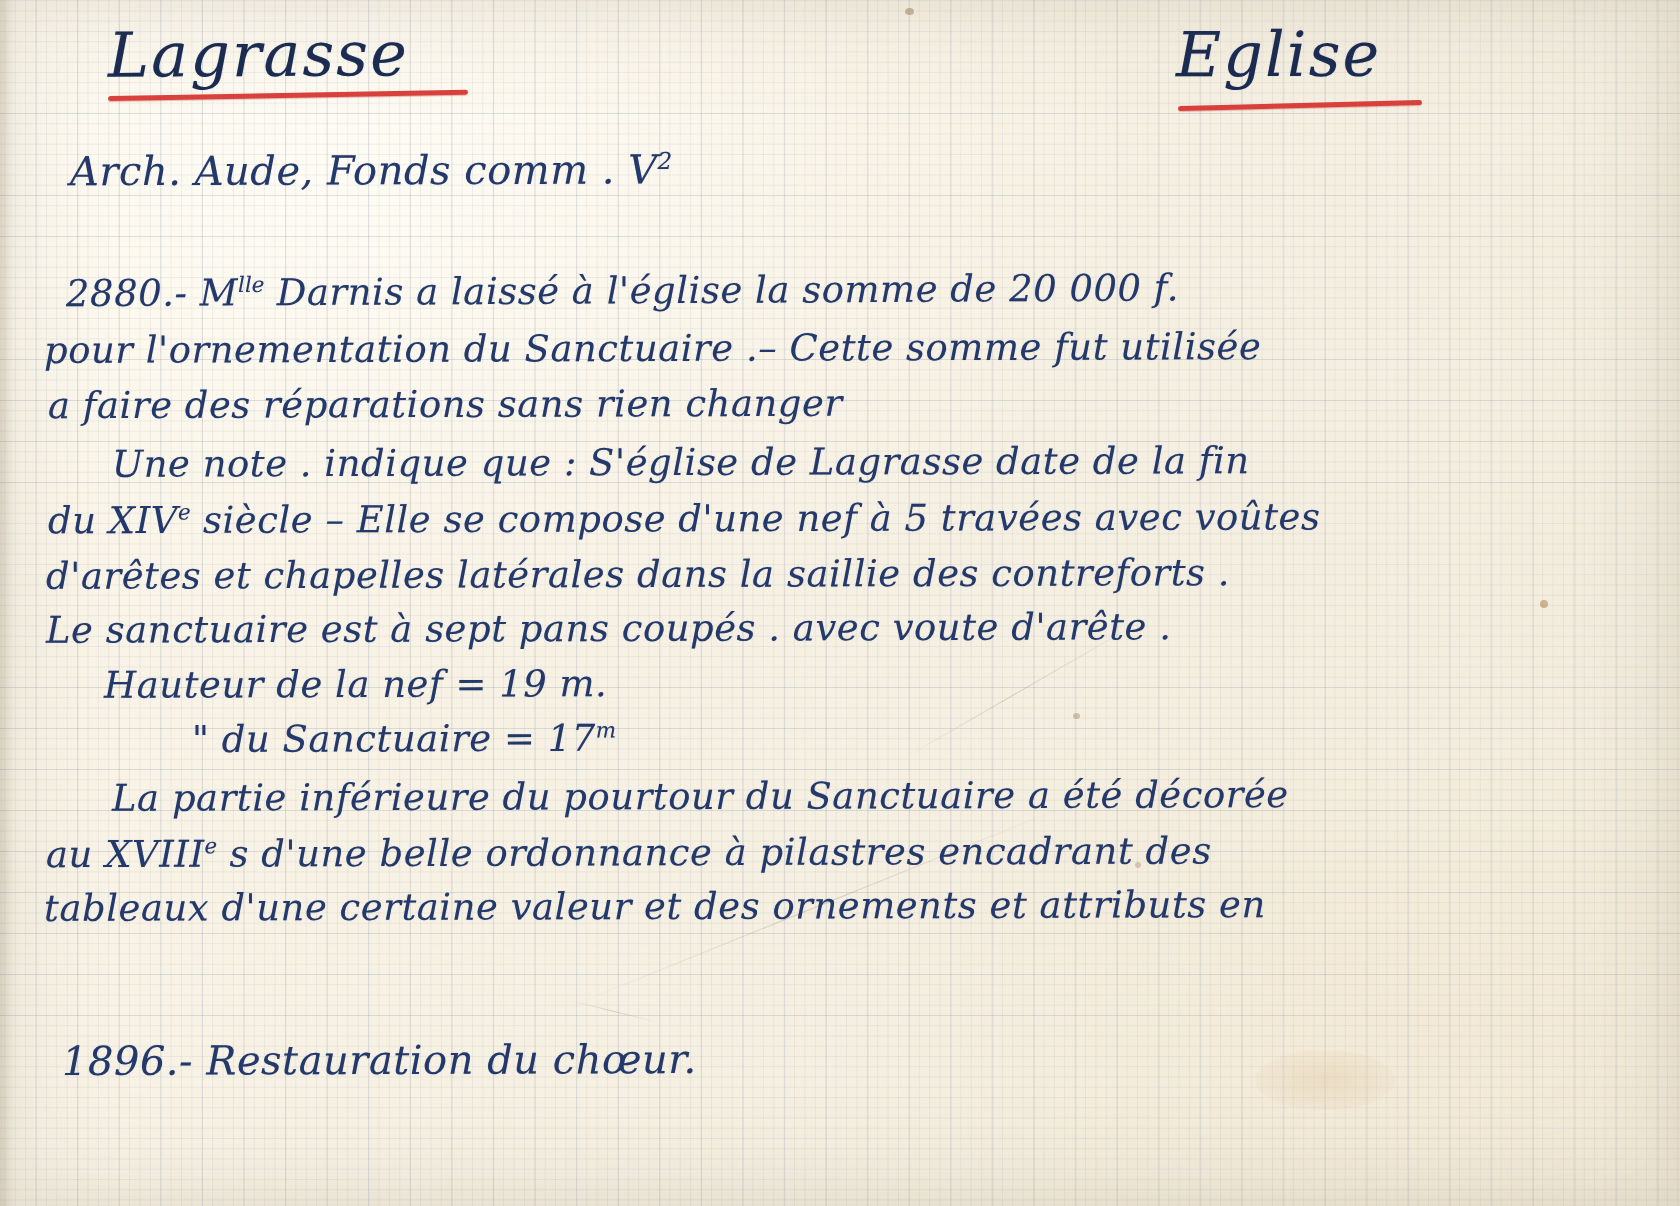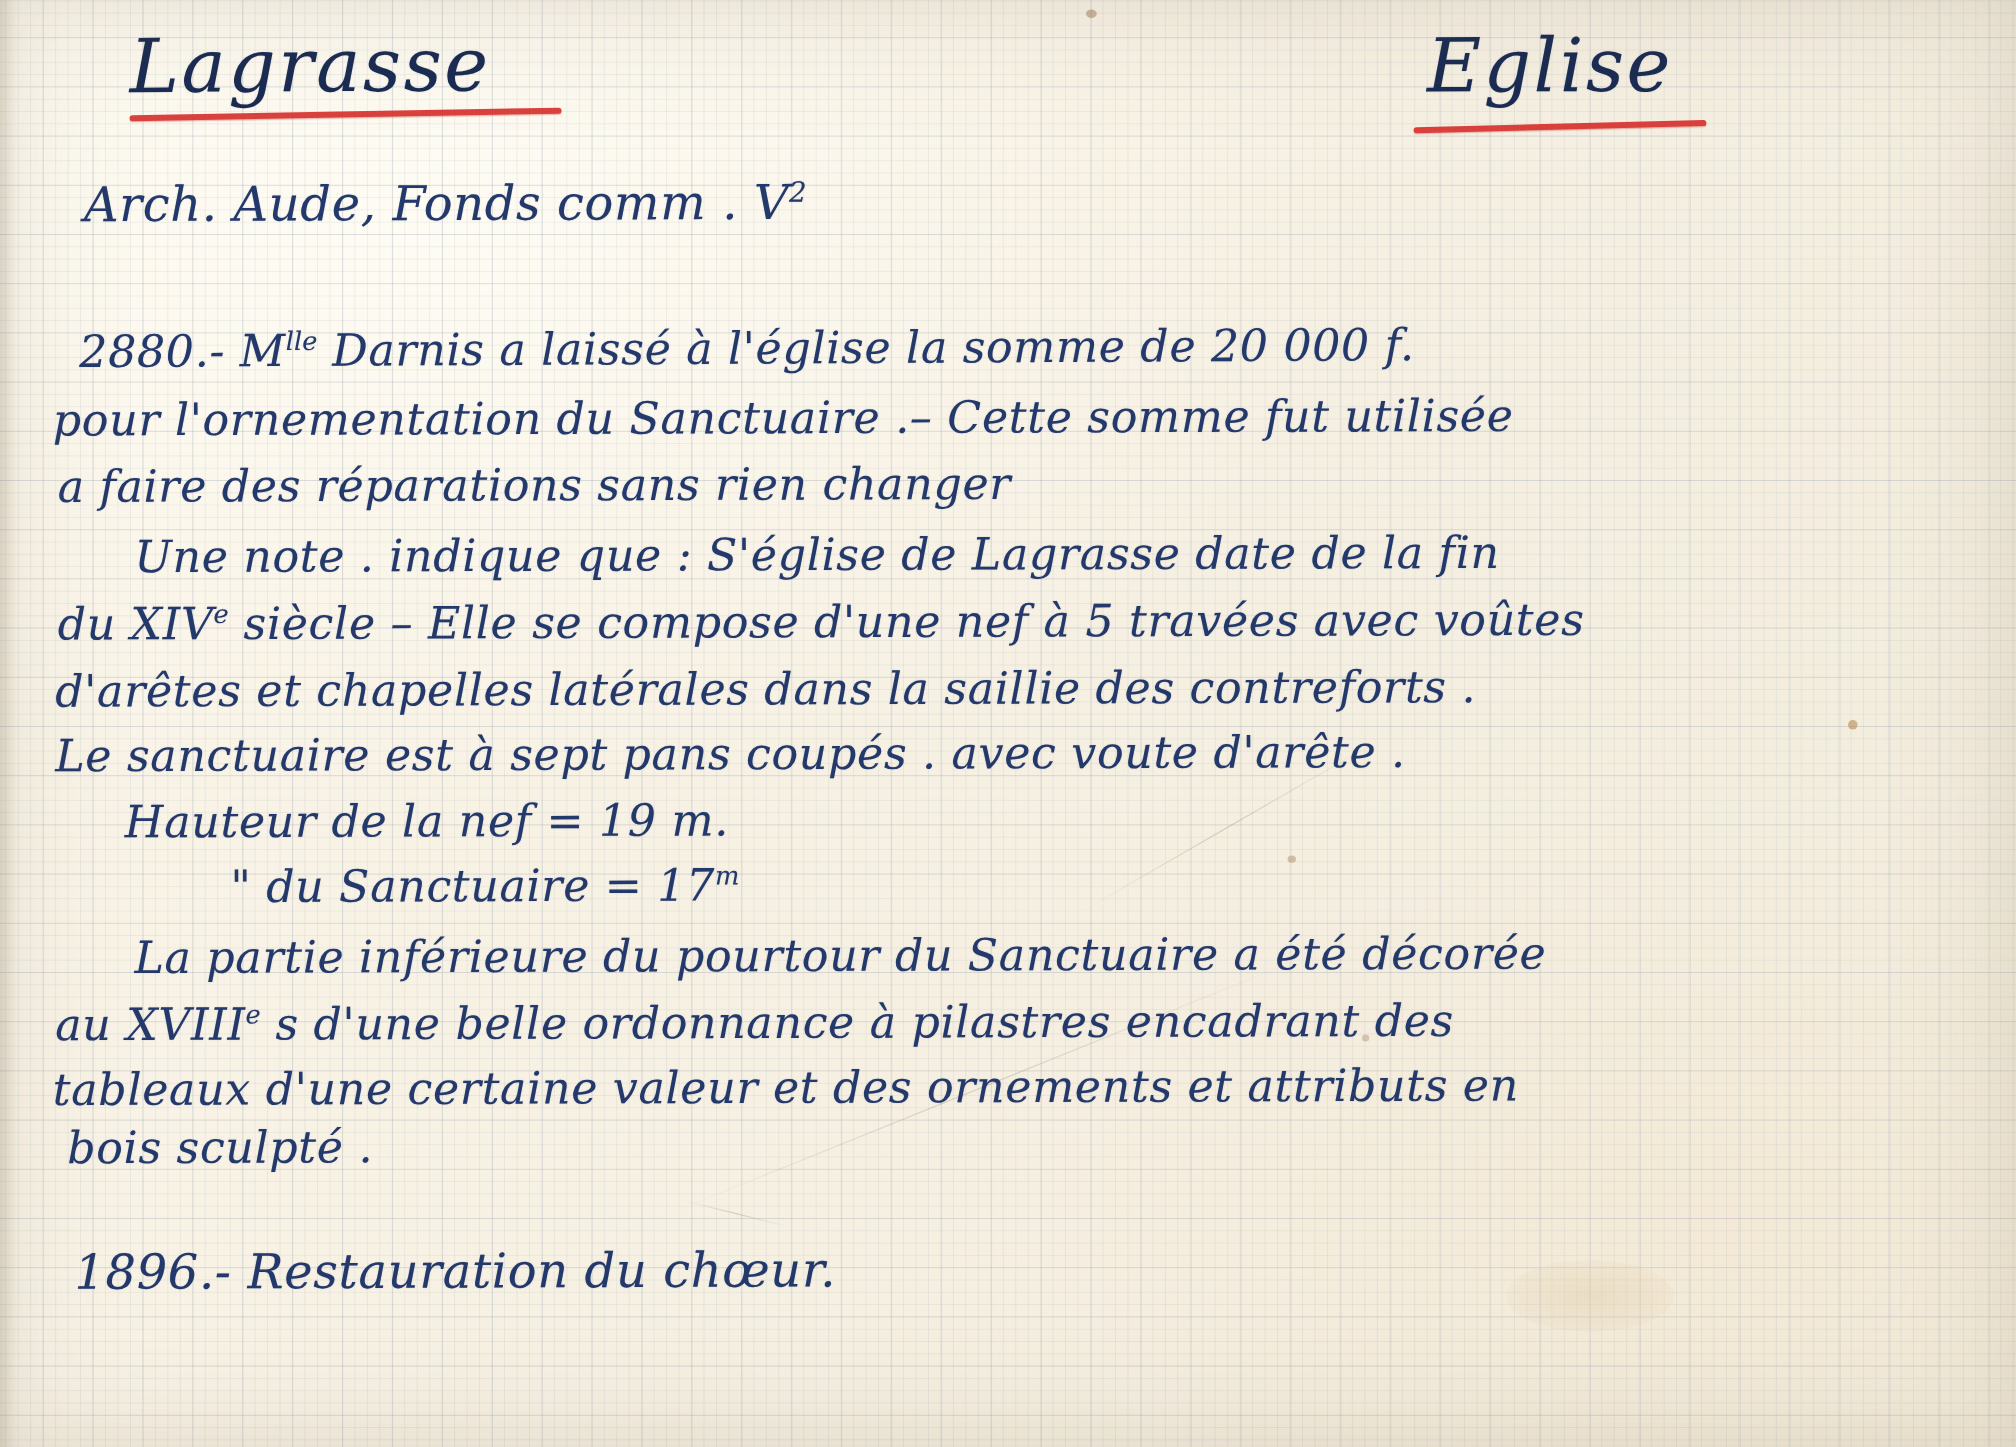--- a/index.html
+++ b/index.html
@@ -145,21 +145,21 @@
   <div class="blotch" style="left:1135px; top:862px; width:6px; height:6px; background:rgba(160,120,80,0.35);"></div>
   <div class="blotch" style="left:1255px; top:1050px; width:140px; height:60px; background:radial-gradient(ellipse at center, rgba(225,205,170,0.45), rgba(225,205,170,0));"></div>
 
   <div class="crease" style="left:560px; top:1010px; width:560px; transform: rotate(-22deg);"></div>
   <div class="crease" style="left:900px; top:760px; width:280px; transform: rotate(-30deg);"></div>
   <div class="crease" style="left:570px; top:1000px; width:90px; transform: rotate(14deg);"></div>
 
   <div class="hand title r2" style="left:108px; top:18px;">Lagrasse</div>
   <div class="underline-red" style="left:108px; top:96px; width:360px; transform: rotate(-1.0deg);"></div>
 
-  <div class="hand title r3" style="left:1176px; top:18px;margin-left:13px;">Eglise</div>
+  <div class="hand title r3" style="left:1176px; top:18px;">Eglise</div>
   <div class="underline-red" style="left:1178px; top:106px; width:244px; transform: rotate(-1.4deg);"></div>
 
   <div class="hand body-line r3" style="left:70px; top:150px; font-size:40px;">
     <span>Arch. Aude, Fonds comm . V</span><span class="sup">2</span>
   </div>
 
   <div class="hand body-line r2" style="left:66px; top:272px;">
     <span>2880.-</span>
     <span>M</span><span class="sup">lle</span><span> Darnis a laissé à l'église la somme de 20 000 f.</span>
   </div>
@@ -176,19 +176,18 @@
   <div class="hand body-line r3" style="left:104px; top:666px;">Hauteur de la nef = 19 m.</div>
   <div class="hand body-line r3" style="left:192px; top:720px;">
     <span>"        du Sanctuaire = 17</span><span class="sup">m</span>
   </div>
 
   <div class="hand body-line r3" style="left:112px; top:778px;">La partie inférieure du pourtour du Sanctuaire a été décorée</div>
   <div class="hand body-line r3" style="left:46px; top:834px;">
     <span>au XVIII</span><span class="sup">e</span><span> s d'une belle ordonnance à pilastres encadrant des</span>
   </div>
   <div class="hand body-line r3" style="left:44px; top:888px;">tableaux d'une certaine valeur et des ornements et attributs en</div>
-  <div class="hand body-line r3" style="left:56px; top:938px;">bois sculpté .</div>
 
   <div class="hand body-line r3" style="left:62px; top:1040px; font-size:40px;">1896.- Restauration du chœur.</div>
 
   <div class="vignette"></div>
   <div class="edge-shadow"></div>
 </div>
 
 </body></html>

